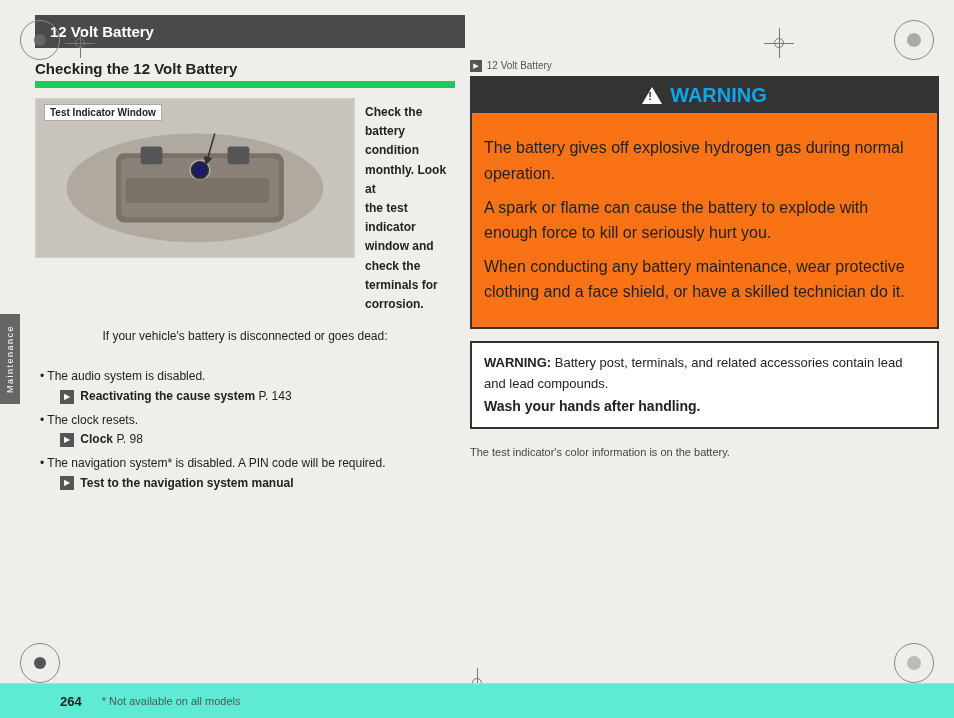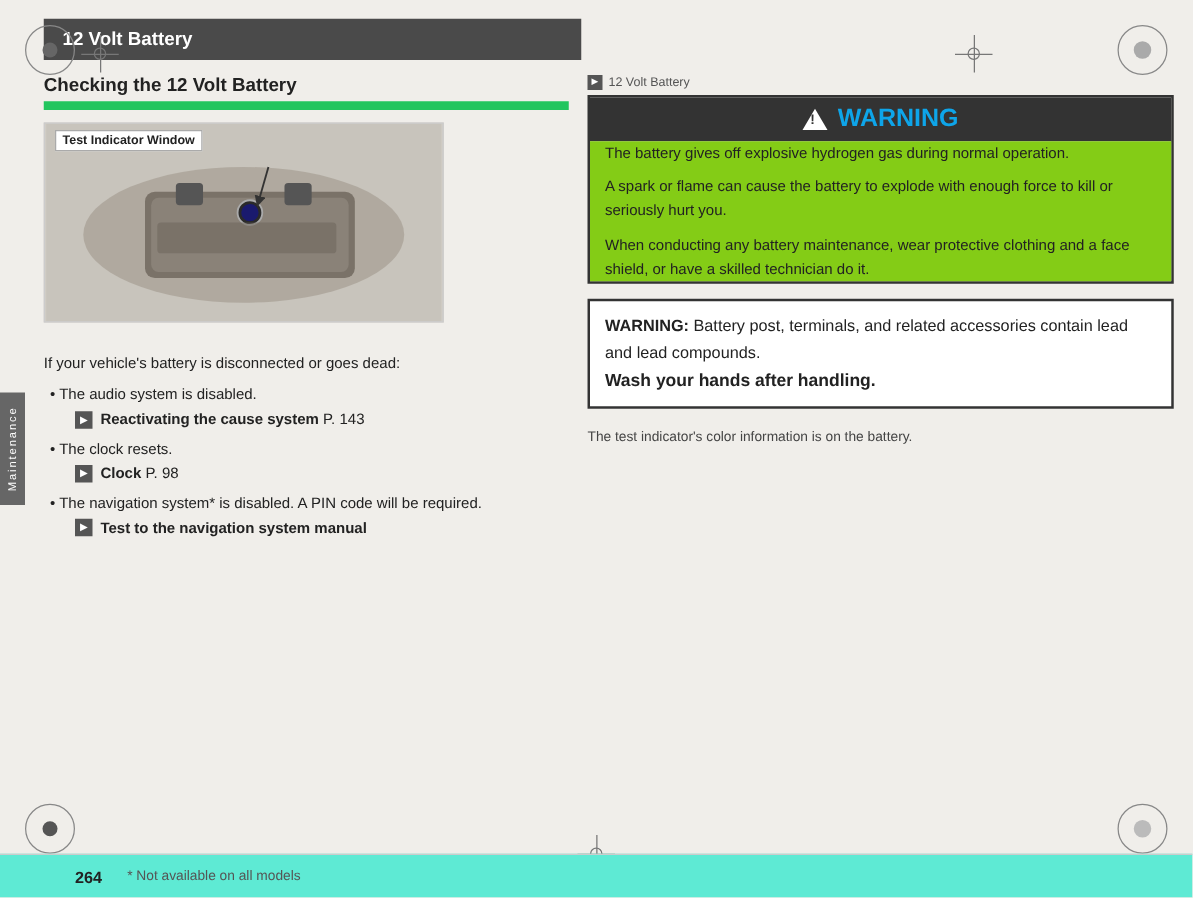--- a/index.html
+++ b/index.html
@@ -178,21 +178,22 @@
       flex: 1;
       padding-top: 5px;
     }
 
     
     .disconnect-section {
       font-size: 12px;
       line-height: 1.7;
     }
     .disconnect-section p {
-      margin-bottom: 5px;
+      margin-bottom: 20px;
+      text-align: center;
     }
     .bullet-list {
       list-style: none;
       padding-left: 5px;
     }
     .bullet-list li {
       margin-bottom: 5px;
     }
     .bullet-list li::before {
       content: '• ';
@@ -275,24 +276,24 @@
     .warning-triangle::after {
       content: '!';
       position: absolute;
       bottom: -15px;
       left: -4px;
       color: #333;
       font-size: 11px;
       font-weight: bold;
     }
     .warning-body {
-      padding: 0 12px;
-      font-size: 12px;
+      padding: 22px 12px;
+      font-size: 16px;
       line-height: 1.6;
-      background: #84cc16;
+      background: #f97316;
     }
     .warning-body p {
       margin-bottom: 8px;
     }
     .warning-body p:last-child {
       margin-bottom: 0;
     }
 
     
     .lead-warning {
@@ -448,20 +449,25 @@
 
             <line x1="180" y1="35" x2="172" y2="63" stroke="#333" stroke-width="1.5" marker-end="url(#arrow)"></line>
             <defs>
               <marker id="arrow" markerWidth="6" markerHeight="6" refX="3" refY="3" orient="auto">
                 <path d="M0,0 L6,3 L0,6 Z" fill="#333"></path>
               </marker>
             </defs>
           </svg>
         </div>
 
+        <div class="check-text-block">
+          <span>Check the battery condition monthly. Look at</span><br>
+          <span>the test indicator window and check the</span><br>
+          <span>terminals for corrosion.</span>
+        </div>
       </div>
 
       <div class="disconnect-section">
         <p>If your vehicle's battery is disconnected or goes dead:</p>
         <ul class="bullet-list">
           <li>
             <span>The audio system is disabled.</span>
             <div class="sub-item">
               <span class="sub-item-icon">▶</span>
               <span class="sub-link">Reactivating the cause system</span>

